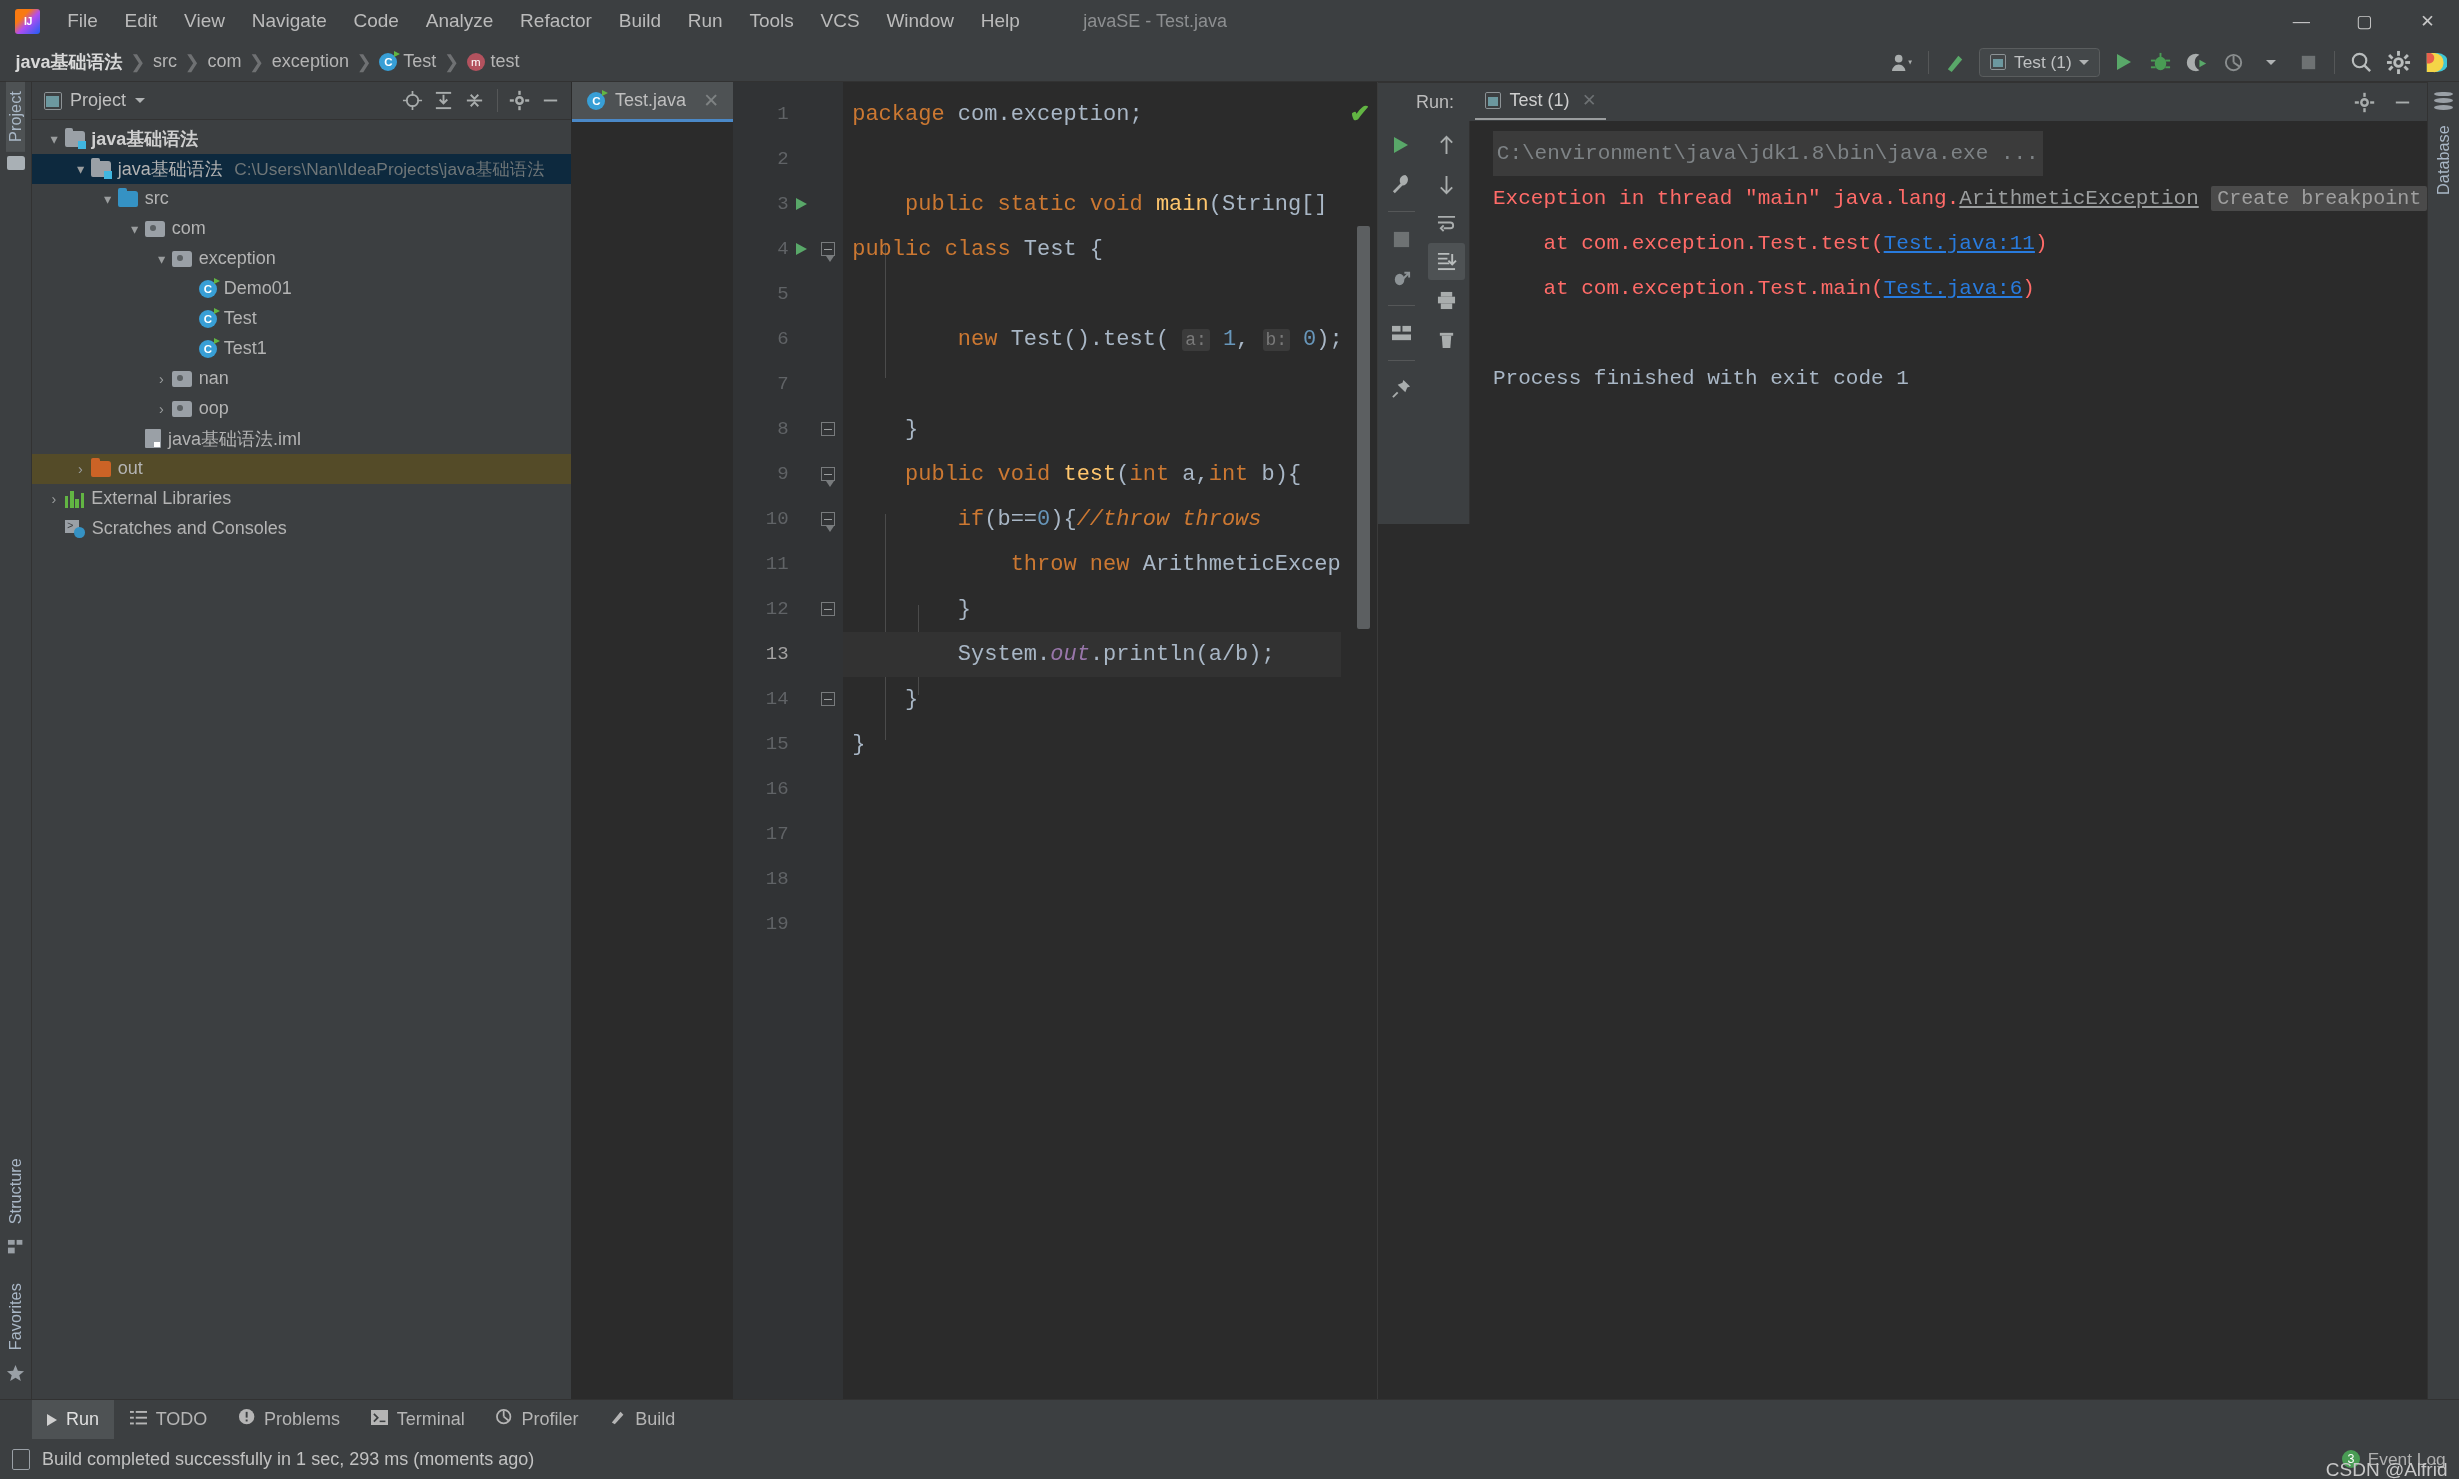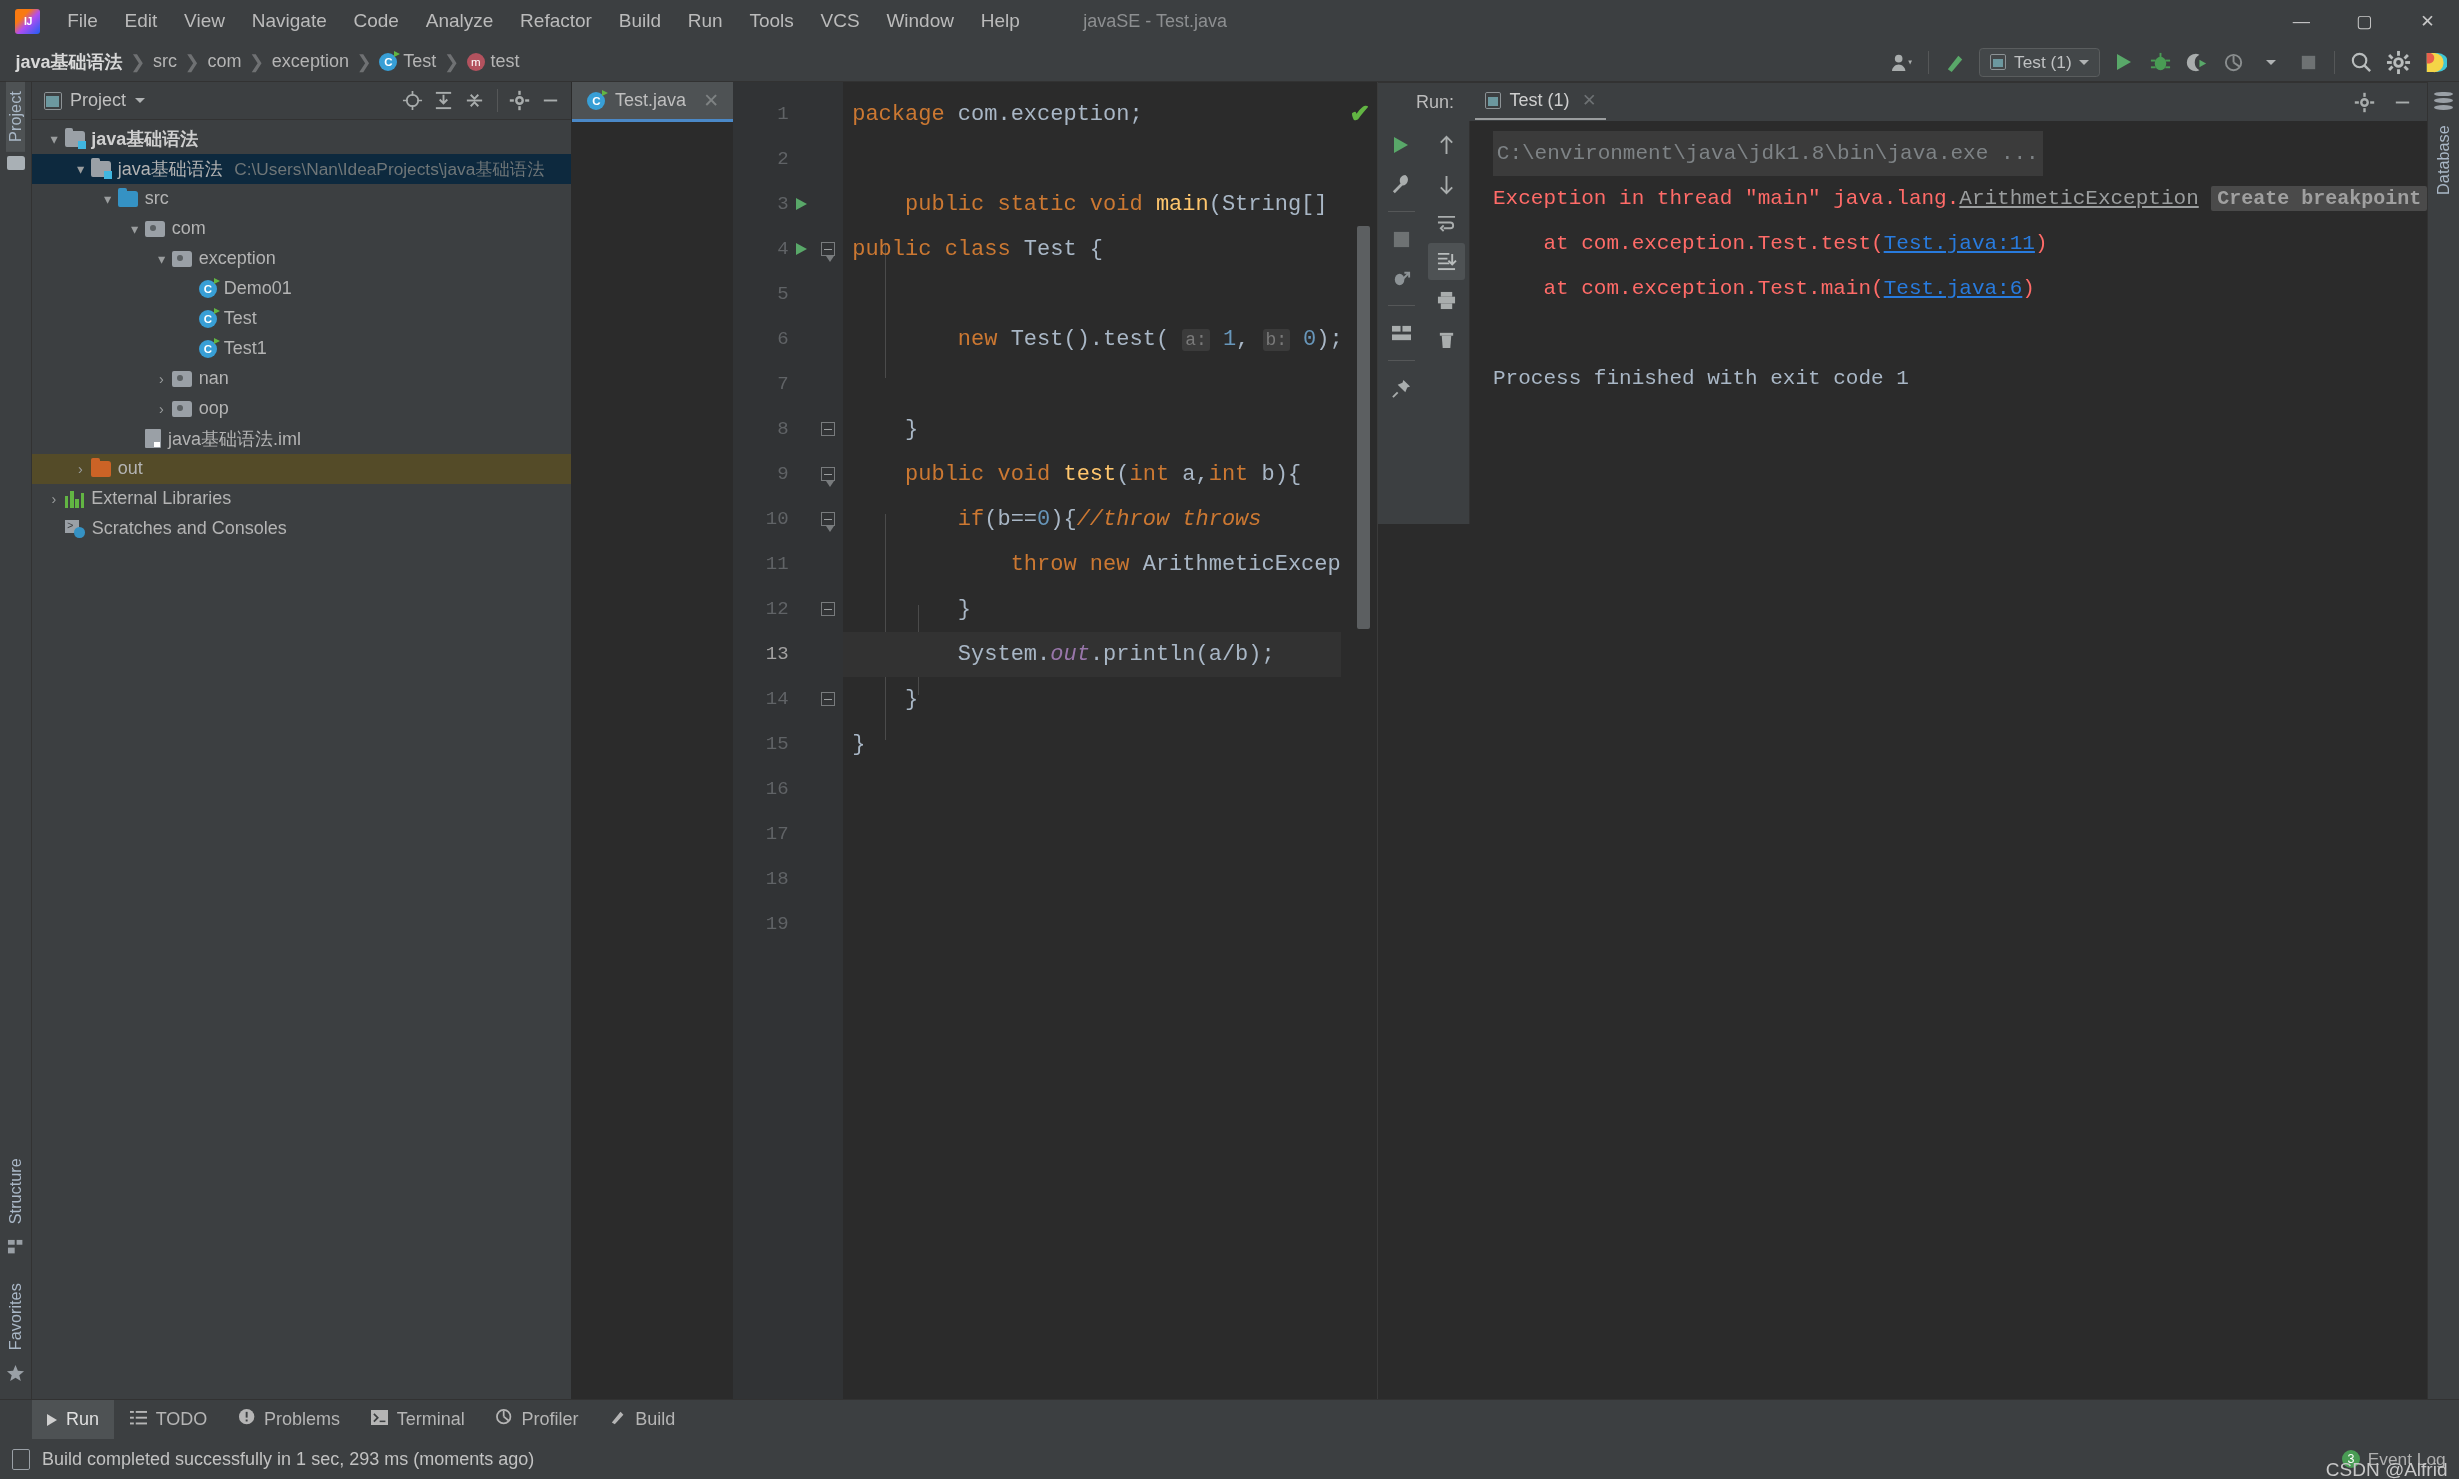--- a/index.html
+++ b/index.html
@@ -217,21 +217,21 @@
   .rt-btn.active { background: #4e5254; border-radius: 2.9px; }
   .rt-sep { width: 27px; height: 1px; background: #555758; margin: 6.7px 0; }
   .console {
     flex: 1 1 auto; background: #2b2b2b; font-family: "Liberation Mono", monospace;
     font-size: 21px; padding: 9.6px 0 0 0; overflow: hidden; position: relative;
   }
   .conline { height: 45px; line-height: 45px; white-space: pre; padding-left: 23px; color: #a9b7c6; }
   .cmdline { background: #3b3b3b; color: #7e8386; display: inline-block; padding: 0 3.8px; }
   .err { color: #ff6b68; }
   .exlink { color: #9a9d9e; text-decoration: underline; }
-  .bp-hint { background: #4a4a4a; color: #a0a0a0; padding: 1px 5.8px; border-radius: 1.9px; font-size: 20px; font-weight: bold; }
+  .bp-hint { background: #4a4a4a; color: #a0a0a0; padding: 1px 5.8px; border-radius: 1.9px; font-size: 20px; }
   .lnk { color: #287bde; text-decoration: underline; }
 
   
   .right-stripe {
     width: 32px; flex: 0 0 32px; background: #3c3f41; border-left: 1px solid #323232;
     display: flex; flex-direction: column; align-items: center; padding-top: 9.6px;
   }
   .db-icon { width: 19px; height: 19px; position: relative; margin-bottom: 5.8px; }
   .db-icon i { position: absolute; left: 0; right: 0; height: 4.8px; border-radius: 50%; background: #9aa0a6; }
 

